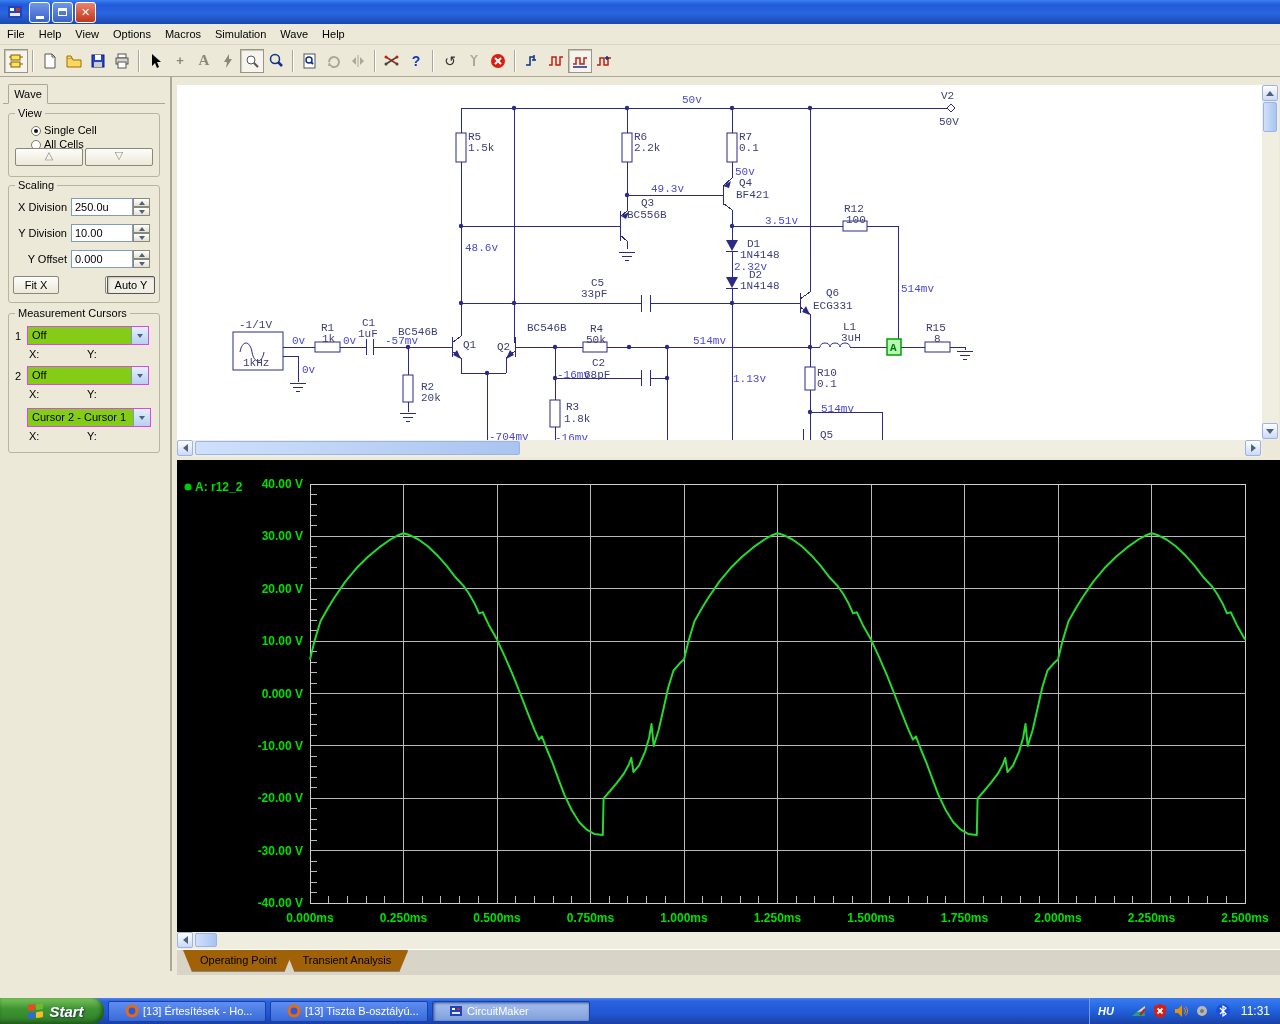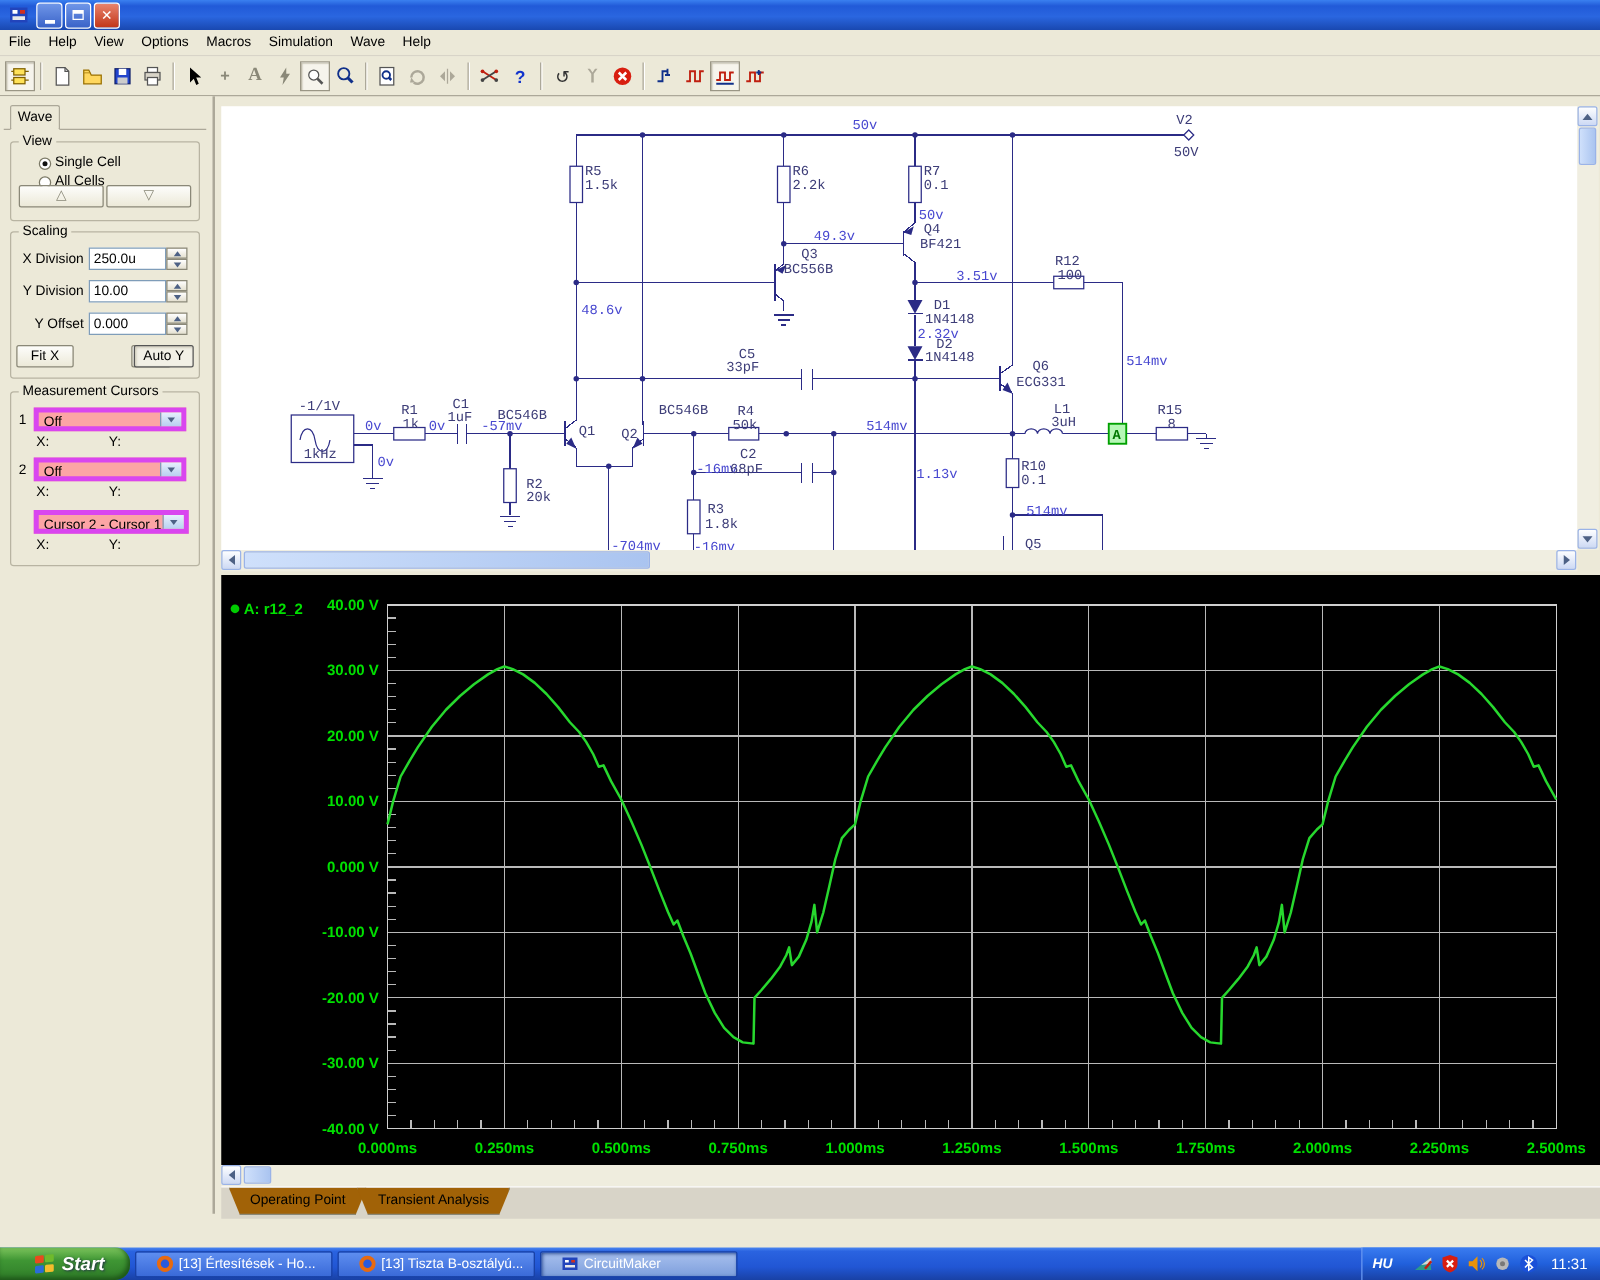--- a/index.html
+++ b/index.html
@@ -59,21 +59,21 @@
   .srow { position:absolute; left:4px; display:flex; align-items:center; }
   .srow .lbl { width:58px; text-align:right; padding-right:4px; }
   .field { width:62px; height:18px; border:1px solid #7f9db9; background:#fff; padding:2px 3px; }
   .spin { width:17px; height:18px; display:flex; flex-direction:column; }
   .spin div { flex:1; border:1px solid #8a8878; background:linear-gradient(180deg,#fff,#e4e0d0);
     display:flex; align-items:center; justify-content:center; }
   .tri-u { width:0; height:0; border-left:3px solid transparent; border-right:3px solid transparent;
     border-bottom:4px solid #4d6185; }
   .tri-d { width:0; height:0; border-left:3px solid transparent; border-right:3px solid transparent;
     border-top:4px solid #4d6185; }
-  .combo { height:19px; border:4px solid #d946ef; background:#fca5a5; display:flex; }
+  .combo { height:19px; border:1px solid #d946ef; background:#84cc16; display:flex; }
   .combo .val { flex:1; padding:2px 4px; white-space:nowrap; overflow:hidden; }
   .combo .dd { width:17px; border-left:1px solid #7f9db9;
     background:linear-gradient(180deg,#e6f0fc,#b8d0f0); display:flex; align-items:center; justify-content:center; }
   .xy { color:#000; }
 
   
   #schematic { left:177px; top:85px; width:1085px; height:355px; background:#fff; }
   .wire { stroke:#2b2b86; stroke-width:1; fill:none; shape-rendering:crispEdges; }
   .sym { stroke:#2b2b86; stroke-width:1; fill:#fff; }
   .curve { stroke:#2b2b86; stroke-width:1; fill:none; }

